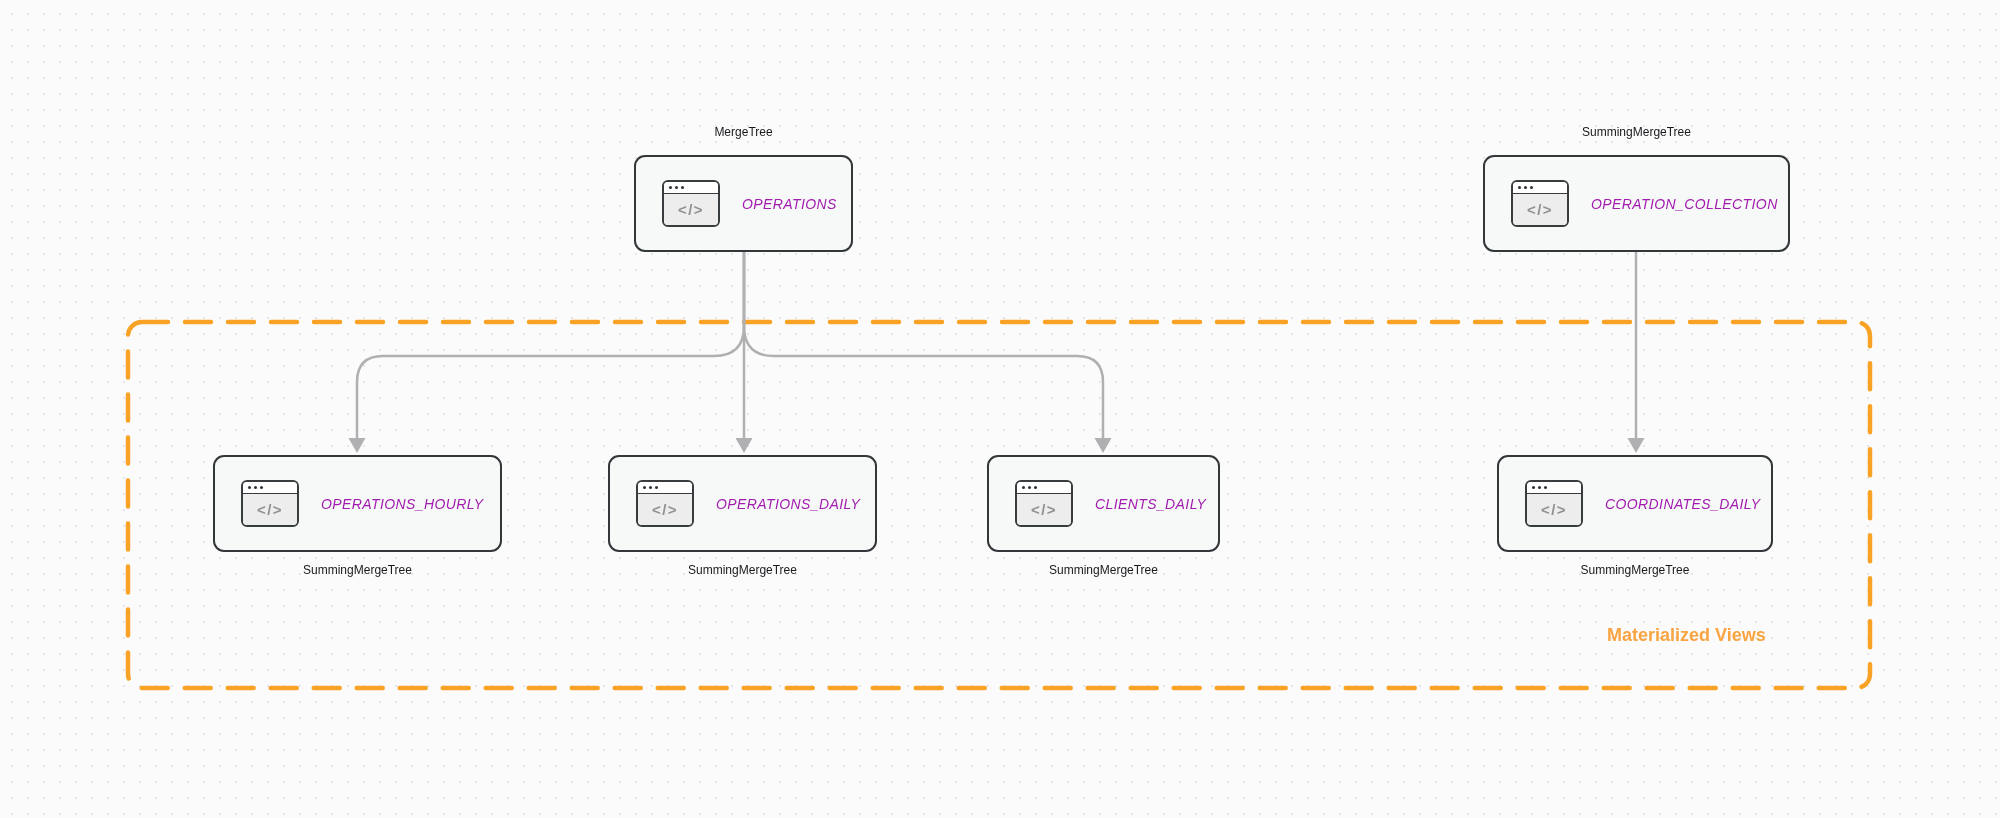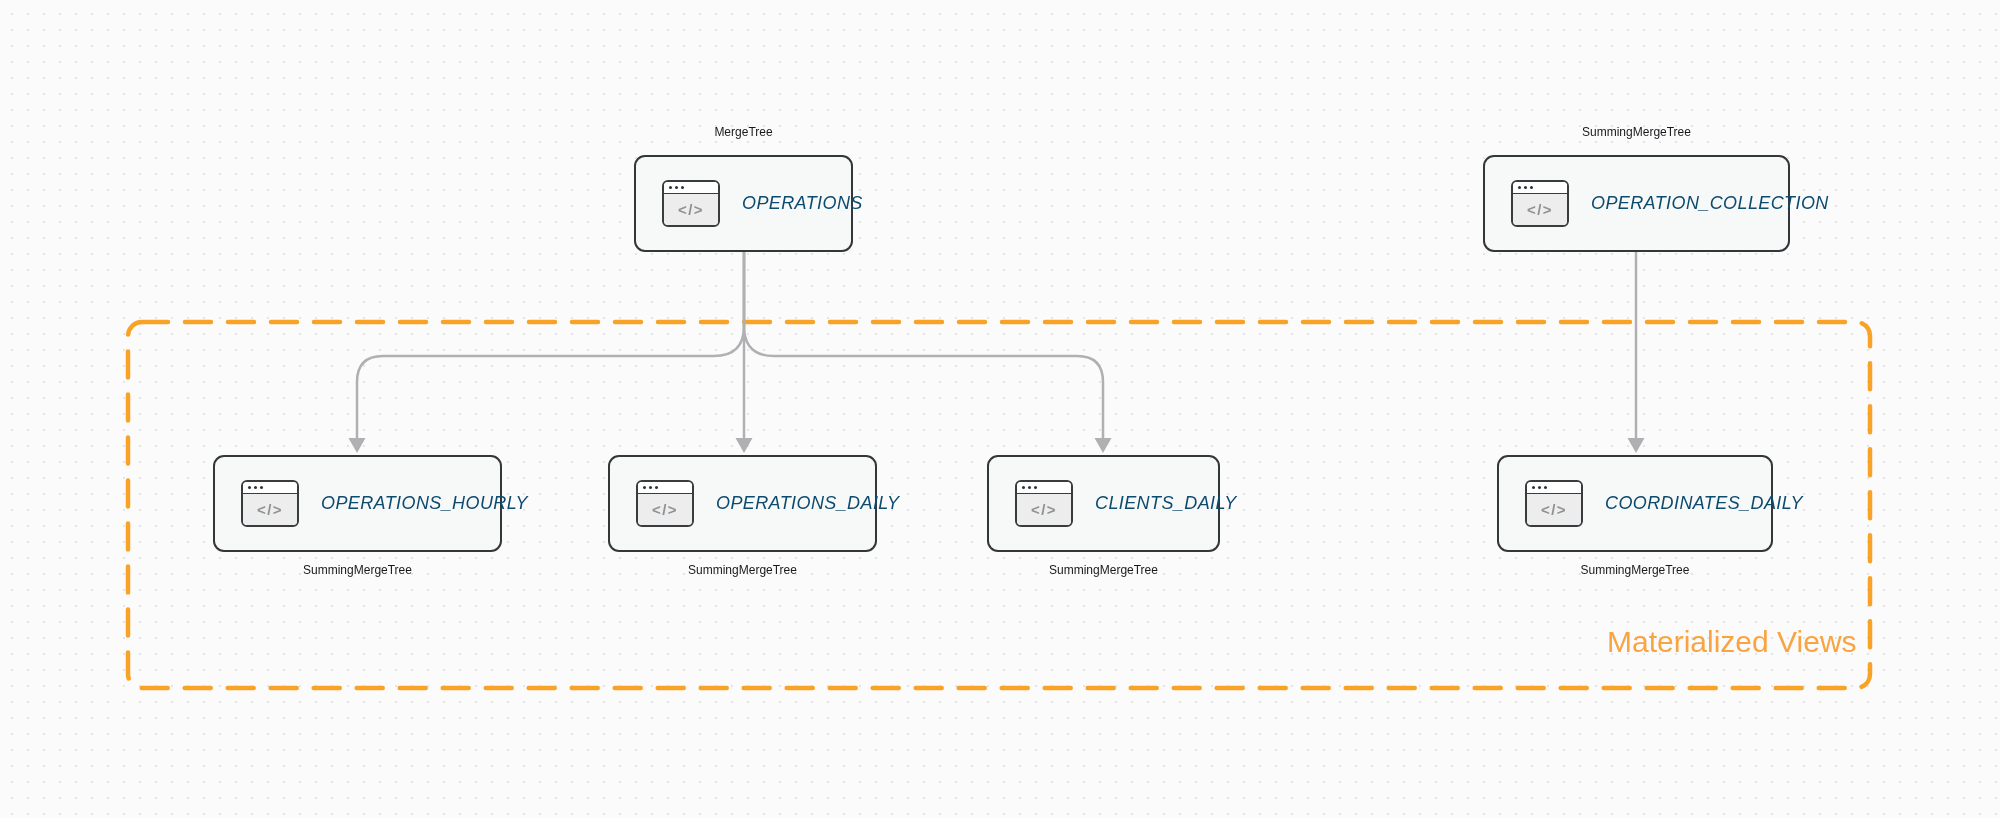--- a/index.html
+++ b/index.html
@@ -26,23 +26,23 @@
     border: 2.5px solid #33373a;
     border-radius: 11px;
     display: flex;
     align-items: center;
     padding: 0 10px 0 26px;
     gap: 22px;
   }
   .node-name {
     font-style: italic;
     font-weight: 500;
-    font-size: 18px;
+    font-size: 14px;
     letter-spacing: 0.4px;
-    color: #0c4a6e;
+    color: #a21caf;
     white-space: nowrap;
   }
   .win-icon {
     width: 58px; height: 47px;
     box-sizing: border-box;
     border: 2.5px solid #383c3e;
     border-radius: 6px;
     background: #ffffff;
     display: flex;
     flex-direction: column;
@@ -83,22 +83,22 @@
     font-size: 12px;
     font-weight: 500;
     color: #17191b;
     white-space: nowrap;
   }
   .group-label {
     position: absolute;
     left: 1607px; top: 625px;
     width: 250px;
     text-align: left;
-    font-size: 30px;
-    font-weight: 400;
+    font-size: 18px;
+    font-weight: 700;
     color: #f9a440;
     white-space: nowrap;
   }
 </style>
 </head>
 <body>
 
 <svg class="overlay" viewBox="0 0 2000 818">
 
   <rect x="128" y="322" width="1742" height="366" rx="14" fill="none" stroke-width="4.5" stroke-dasharray="26 17" stroke-linecap="round" stroke="#f9a326"></rect>

